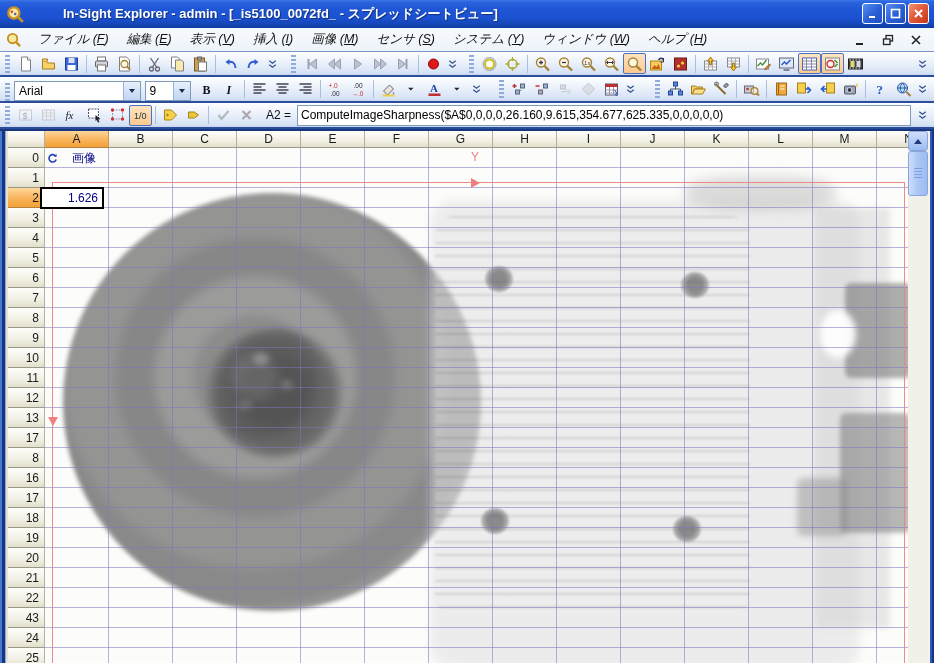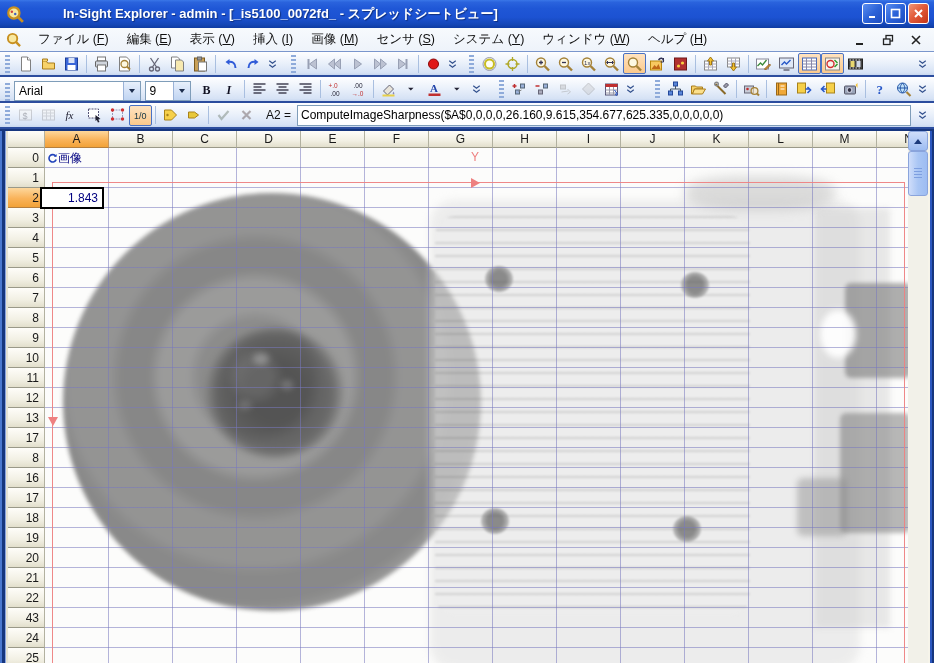--- a/index.html
+++ b/index.html
@@ -12,21 +12,21 @@
     display:flex;align-items:center;padding-left:6px;box-sizing:border-box;}
   .title{color:#fff;font-weight:bold;font-size:13px;margin-left:6px;text-shadow:1px 1px 1px #10307e;white-space:nowrap;padding-left:33px;}
   .winbtns{position:absolute;right:5px;top:3px;display:flex;gap:2px;}
   .wbtn{width:21px;height:21px;border:1px solid #fff;border-radius:3px;display:flex;align-items:center;justify-content:center;box-sizing:border-box;}
   .wbtn.bluebtn{background:linear-gradient(135deg,#5a8ef0 0%,#2c63d8 50%,#1c4cc0 100%);}
   .wbtn.closebtn{background:linear-gradient(135deg,#f09678 0%,#e25c3a 45%,#c43418 100%);}
   
   .menubar{position:absolute;top:28px;left:0;right:0;height:24px;background:linear-gradient(180deg,#f7fafd,#eef3fa);
     border-bottom:1px solid #7a96cc;display:flex;align-items:center;padding-left:6px;box-sizing:border-box;}
   .menuitems{display:flex;align-items:center;margin-left:8px;}
-  .menuitem{padding:0 9px;font-size:12.5px;color:#111;line-height:23px;white-space:nowrap;cursor:default;}
+  .menuitem{padding:0 9px;font-size:12.5px;color:#111;line-height:23px;white-space:nowrap;cursor:default;font-style:italic;}
   .mdicontrols{position:absolute;right:10px;top:0;height:24px;display:flex;align-items:center;gap:12px;}
   .mdibtn{width:16px;height:16px;display:flex;align-items:center;justify-content:center;}
   
   .tb{position:absolute;left:0;right:0;display:flex;align-items:center;padding:0 3px;box-sizing:border-box;
     background:linear-gradient(180deg,#fefeff 0%,#e9f0fa 50%,#d6e2f5 90%,#c7d7ef 100%);
     border-bottom:2px solid #2c4d9e;}
   #tb1{top:52px;height:25px;} #tb2{top:77px;height:26px;align-items:flex-end;} #tb3{top:103px;height:26px;}
   .tbgroup{display:flex;align-items:center;height:100%;}
   .tbtn{width:23px;height:21px;display:flex;align-items:center;justify-content:center;border-radius:2px;box-sizing:border-box;flex:none;}
   .tbtn.selected{background:linear-gradient(180deg,#ffe3c0,#fbc98c);border:1px solid #4a72c4;}
@@ -88,21 +88,21 @@
   .ph-topblob{left:640px;top:28px;width:150px;height:34px;background:#aaa;filter:blur(6px);opacity:.4;border-radius:40%;}
   
   .rg{position:absolute;z-index:5;}
   .rg-top{left:52px;top:53px;width:852px;height:1px;background:rgba(238,130,130,.95);}
   .rg-left{left:52px;top:53px;width:1px;bottom:0;background:rgba(238,130,130,.95);}
   .rg-right{left:904px;top:53px;width:1px;bottom:0;background:rgba(238,130,130,.95);}
   .rg-yarrow{left:471px;top:49px;width:0;height:0;border-top:5px solid transparent;border-bottom:5px solid transparent;border-left:9px solid #ee8080;}
   .rg-xarrow{left:48px;top:288px;width:0;height:0;border-left:5px solid transparent;border-right:5px solid transparent;border-top:9px solid #ee8080;}
   .rg-ylabel{left:466px;top:21px;width:18px;text-align:center;font-size:12px;color:#ee8080;}
   
-  .cellA0{position:absolute;left:47px;top:21px;height:16px;display:flex;align-items:center;gap:0;z-index:6;
+  .cellA0{position:absolute;left:47px;top:21px;height:16px;display:flex;align-items:center;gap:14px;z-index:6;
     font-size:12px;color:#000080;white-space:nowrap;}
   .cellA2{position:absolute;left:40px;top:58px;width:64px;height:22px;border:2px solid #000;background:#fff;z-index:7;
     box-shadow:inset 0 0 0 1px #fff;display:flex;align-items:center;justify-content:flex-end;
     font-size:12px;color:#000080;padding-right:4px;box-sizing:border-box;}
   
   .vscroll{position:absolute;left:908px;top:2px;width:20px;bottom:0;background:#f2f1e9;}
   .sbtn{position:absolute;left:0;top:0;width:20px;height:20px;border:1px solid #8aa4dc;border-radius:3px;box-sizing:border-box;
     background:linear-gradient(180deg,#cfddfa,#9dbcf2);display:flex;align-items:center;justify-content:center;}
   .sthumb{position:absolute;left:0;top:20px;width:20px;height:45px;border:1px solid #8aa4dc;border-radius:3px;box-sizing:border-box;
     background:linear-gradient(90deg,#cfddfa,#aac6f4 50%,#9dbcf2);}
@@ -948,21 +948,21 @@
     <div class="rg rg-xarrow"></div>
     <div class="rg rg-ylabel">Y</div>
 
     <div class="cellA0">
       <svg width="11" height="11" viewBox="0 0 12 12">
           <path d="M9.5 3.5A4 4 0 1 0 10 7" fill="none" stroke="#2244bb" stroke-width="1.8"></path>
           <path d="M10.5 1v3h-3z" fill="#2244bb"></path>
         </svg>
       <span>画像</span>
     </div>
-    <div class="cellA2">1.843</div>
+    <div class="cellA2">1.626</div>
 
     <div class="vscroll">
       <div class="sbtn">
           <span class="uparrow"></span>
         </div>
       <div class="sthumb"></div>
     </div>
     <div class="frame-right"></div>
   </div>
 </div>

